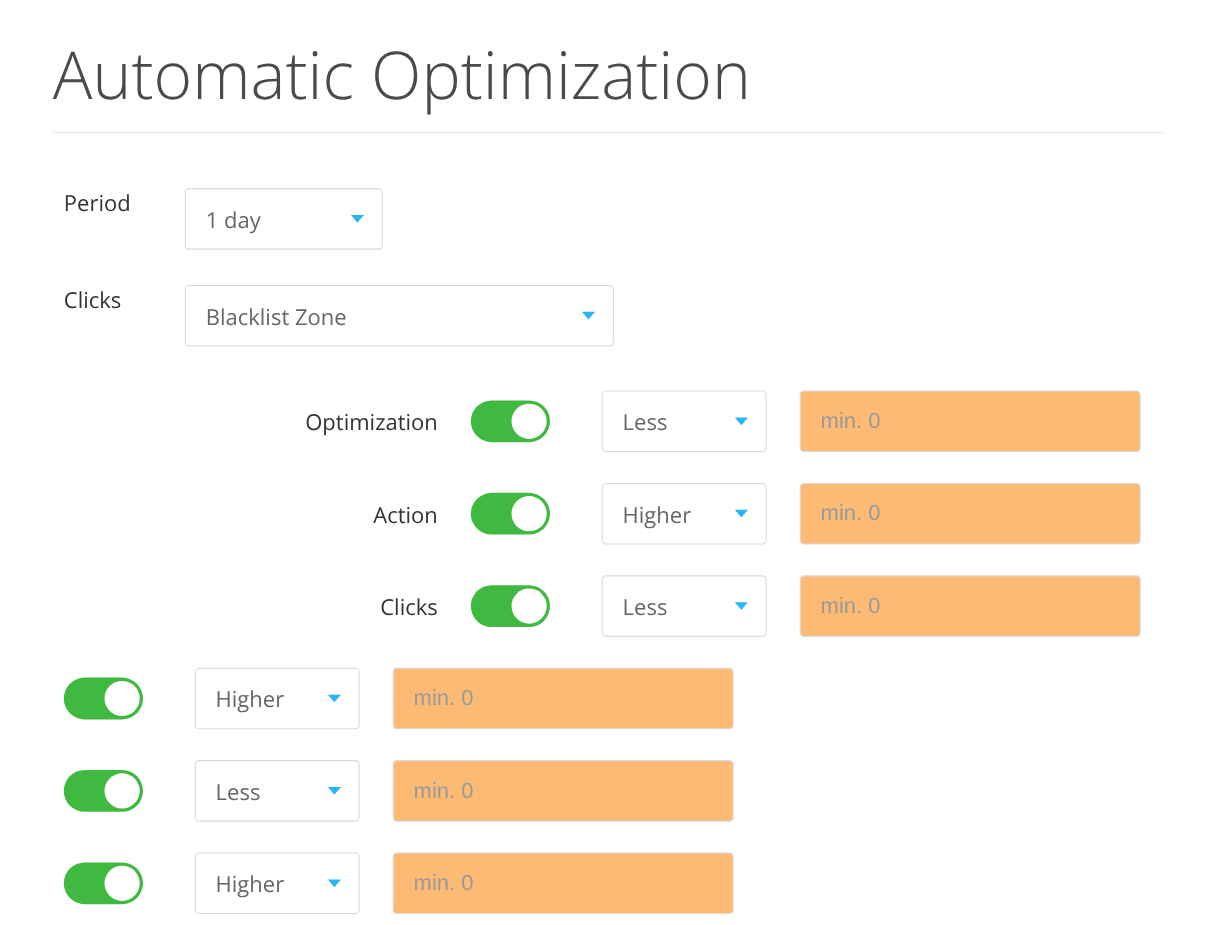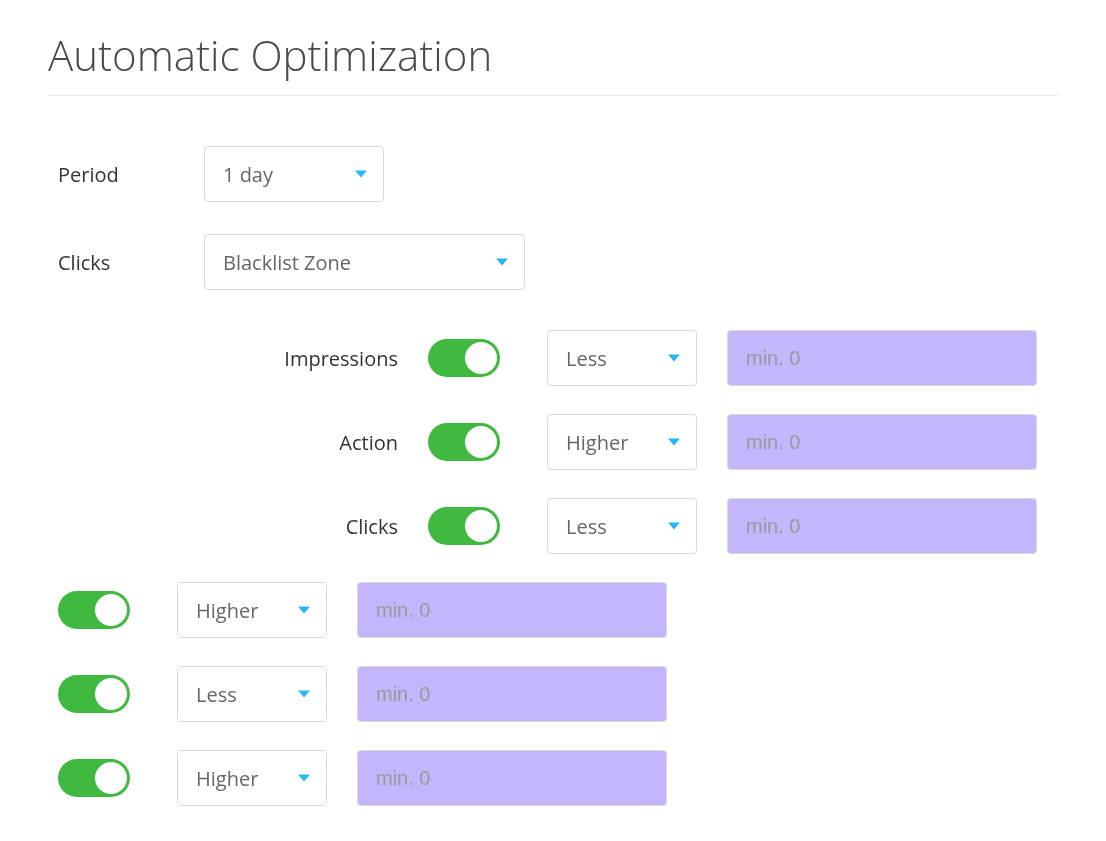--- a/index.html
+++ b/index.html
@@ -10,39 +10,37 @@
   body {
     font-family: "Open Sans", "Segoe UI", Arial, sans-serif;
     background: #fff;
     padding: 0;
     width: 1106px;
   }
   .container {
     padding: 20px 48px 40px 48px;
   }
   .page-title {
-    font-size: 42px;
+    font-size: 60px;
     font-weight: 300;
     color: #4a4a4a;
     margin-bottom: 12px;
     margin-top: 6px;
   }
   .divider {
     border: none;
     border-bottom: 1px solid #e6e6e6;
     margin-bottom: 50px;
   }
   .form-section {
     padding-left: 10px;
   }
   .form-row {
     display: flex;
-    align-items: center;
     margin-bottom: 32px;
-    gap: 36px;
   }
   .form-row .label {
     width: 110px;
     font-size: 20px;
     color: #333;
   }
   .select-wrap {
     position: relative;
     display: inline-block;
   }
@@ -53,21 +51,21 @@
     display: flex;
     align-items: center;
     padding: 0 44px 0 18px;
     font-size: 20px;
     color: #666;
     background: #fff;
     cursor: pointer;
     position: relative;
   }
   .select.period { width: 180px; }
-  .select.action { width: 321px; }
+  .select.action { width: 390px; }
   .select.condition { width: 150px; }
   .caret {
     position: absolute;
     right: 16px;
     top: 50%;
     transform: translateY(-50%);
     width: 0;
     height: 0;
     border-left: 6px solid transparent;
     border-right: 6px solid transparent;
@@ -112,21 +110,21 @@
   }
   .input {
     margin-left: 30px;
     border: 1px solid #d9d9d9;
     border-radius: 4px;
     height: 56px;
     width: 310px;
     padding: 0 18px;
     font-size: 20px;
     color: #666;
-    background: #c4b5fd;
+    background: #fdba74;
     outline: none;
   }
   .input::placeholder {
     color: #999;
   }
 </style>
 </head>
 <body>
 
 <div class="container">
@@ -151,21 +149,21 @@
         <div class="select action">
           <span>Blacklist Zone</span>
           <span class="caret"></span>
         </div>
       </div>
     </div>
 
     <div class="metrics">
 
       <div class="metric-row">
-        <div class="metric-label">Impressions</div>
+        <div class="metric-label">Optimization</div>
         <div class="toggle">
             <div class="knob"></div>
           </div>
         <div class="select-wrap">
           <div class="select condition">
             <span>Less</span>
             <span class="caret"></span>
           </div>
         </div>
         <input class="input" placeholder="min. 0" style="">

